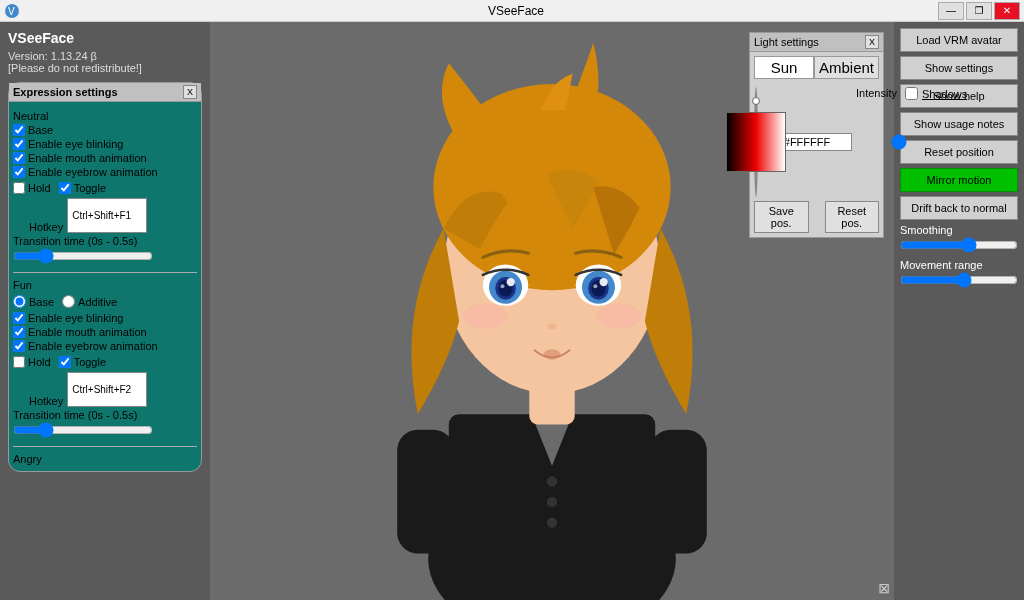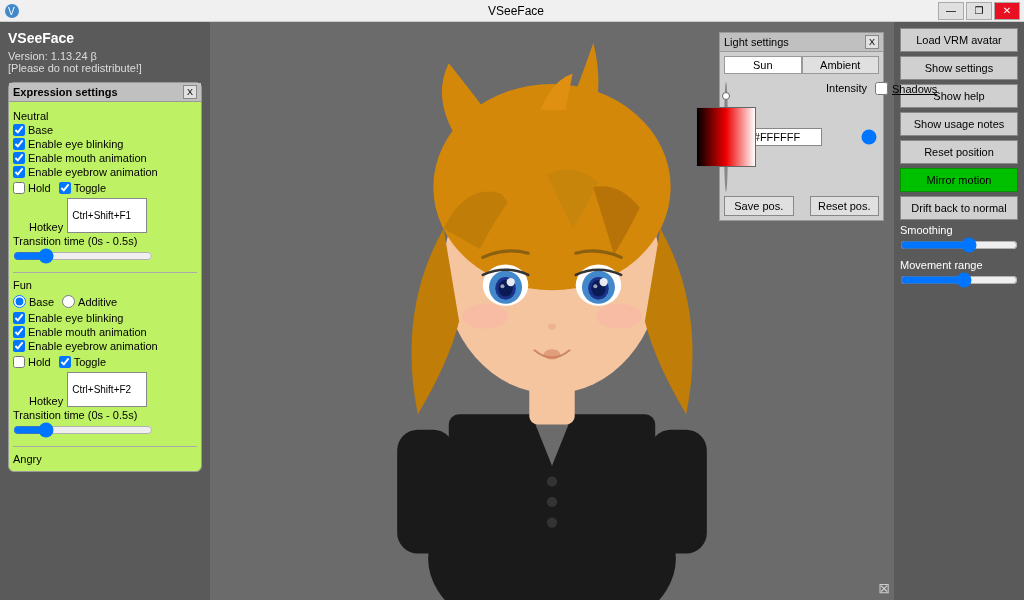--- a/index.html
+++ b/index.html
@@ -51,23 +51,23 @@
       padding: 8px;
       overflow-y: auto;
       color: #fff;
     }
 
     #app-title { font-size: 14px; font-weight: bold; margin-bottom: 4px; color: #fff; }
     #app-version { font-size: 11px; color: #ddd; margin-bottom: 8px; }
 
     
     #expr-panel {
-      background: #bef264;
+      background: #0f766e;
       border: 1px solid #999;
-      border-radius: 6px;
+      border-radius: 12px;
       color: #000;
     }
     #expr-panel-header {
       background: #c0c0c0;
       border-bottom: 1px solid #999;
       display: flex;
       align-items: center;
       justify-content: space-between;
       padding: 2px 4px;
     }
@@ -155,21 +155,21 @@
       display: flex;
       align-items: center;
       justify-content: center;
     }
 
     
     #light-panel {
       position: absolute;
       top: 10px;
       right: 10px;
-      width: 165px;
+      width: 135px;
       background: #d0d0d0;
       border: 1px solid #999;
       font-size: 11px;
     }
     #light-panel-header {
       background: #c0c0c0;
       display: flex;
       align-items: center;
       justify-content: space-between;
       padding: 2px 4px;
@@ -177,21 +177,21 @@
     }
     #light-close { cursor: pointer; font-size: 9px; width: 14px; height: 14px; background: #e0e0e0; border: 1px solid #888; display: flex; align-items: center; justify-content: center; }
     .light-tabs { display: flex; gap: 0; margin: 4px; }
     .light-tab {
       flex: 1;
       padding: 2px 4px;
       text-align: center;
       border: 1px solid #999;
       background: #e0e0e0;
       cursor: pointer;
-      font-size: 11px;
+      font-size: 15px;
     }
     .light-tab.active { background: #fff; }
 
     #color-picker-area {
       display: flex;
       align-items: center;
       padding: 4px;
       gap: 4px;
     }
 

